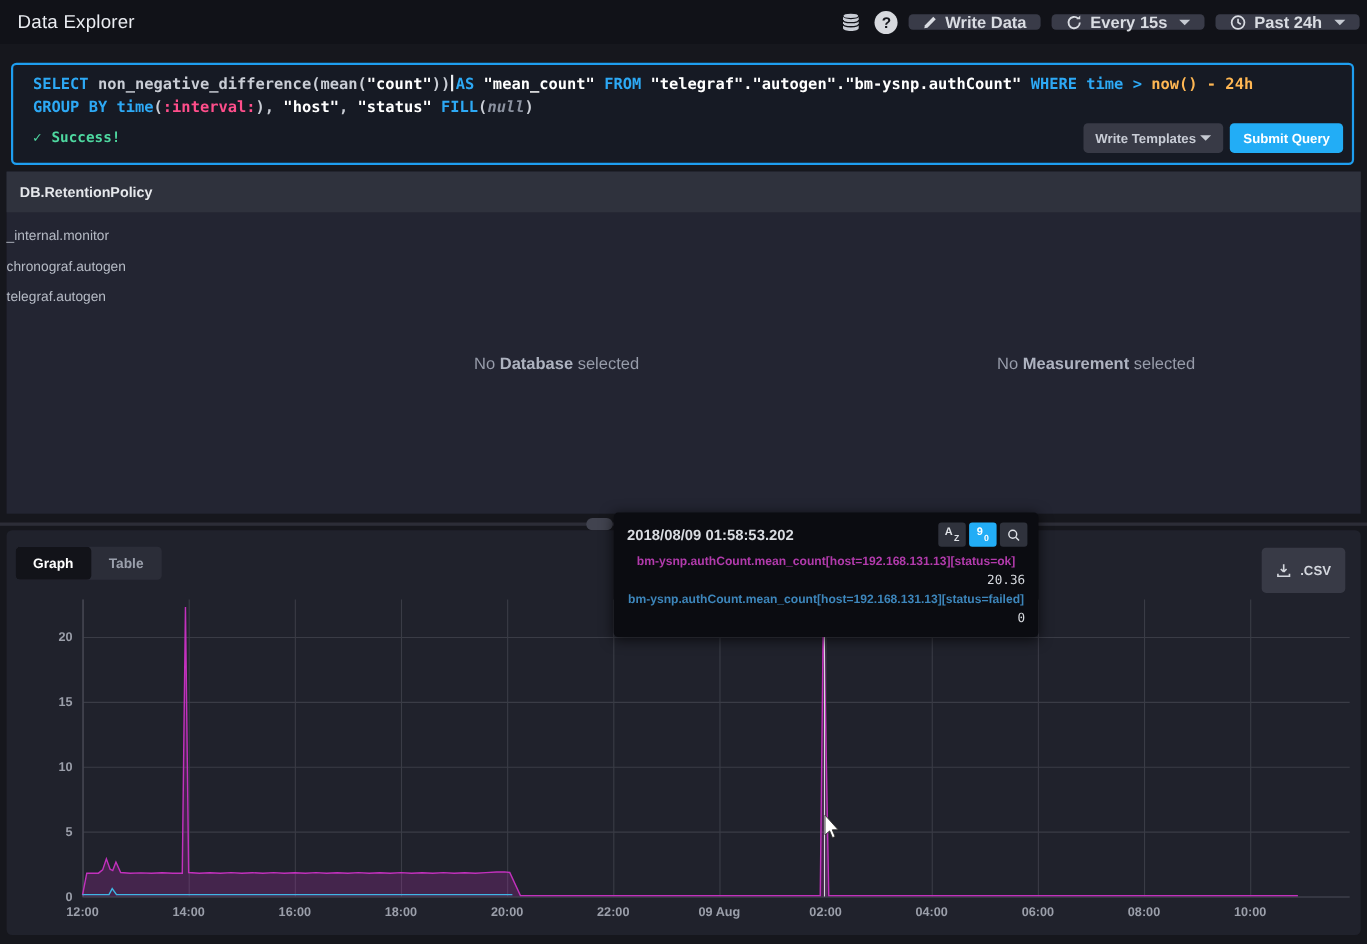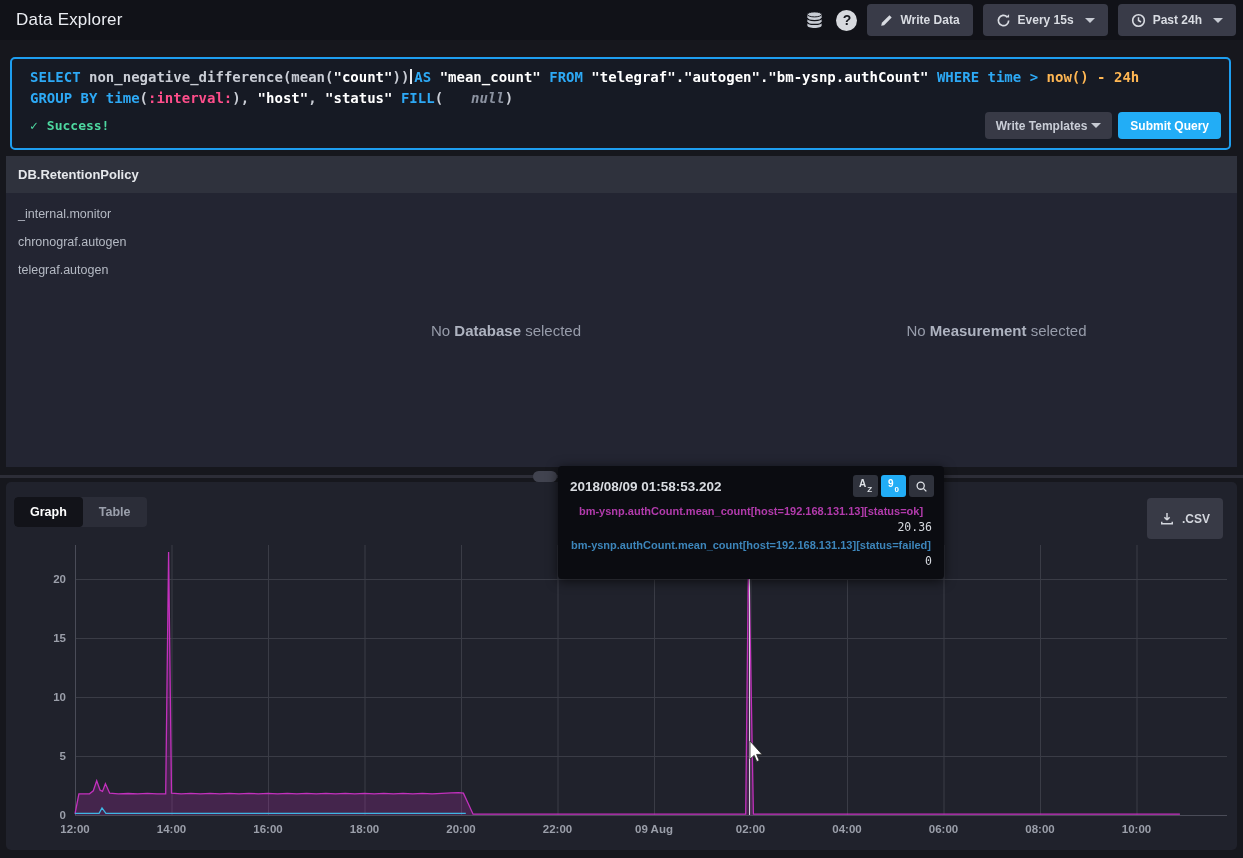--- a/index.html
+++ b/index.html
@@ -11,53 +11,53 @@
     -webkit-font-smoothing:antialiased;
   }
   
   .topnav { position:absolute; left:0; top:0; width:1243px; height:40px; background:#111218;
             display:flex; align-items:center; padding:0 7px 0 16px; }
   .page-title { font-size:17px; color:#ebedf2; font-weight:500; letter-spacing:.2px; }
   .nav-right { margin-left:auto; display:flex; align-items:center; gap:10px; }
   .nav-icon { width:24px; height:24px; display:flex; align-items:center; justify-content:center; cursor:pointer; }
   .help-circle { width:21px; height:21px; border-radius:50%; background:#d7d9de; color:#15161c;
                  font-weight:700; font-size:14px; display:flex; align-items:center; justify-content:center; }
-  .btn { height:32px; background:#393b48; border-radius:4px; display:flex; align-items:center; gap:7px;
-         padding:0 13px; color:#d9dce2; font-size:12px; font-weight:700; cursor:pointer; white-space:nowrap; }
+  .btn { height:14px; background:#393b48; border-radius:4px; display:flex; align-items:center; gap:7px;
+         padding:0 13px; color:#d9dce2; font-size:15px; font-weight:700; cursor:pointer; white-space:nowrap; }
   .caret { width:0; height:0; border-left:5px solid transparent; border-right:5px solid transparent;
            border-top:5px solid #c6cad2; margin-left:4px; }
   
   .query-panel { position:absolute; left:10px; top:57px; width:1221px; height:93px;
                  background:#161a24; border:2px solid #1e9ef0; border-radius:5px; }
   .code { padding:8px 0 0 18px; font-family:"DejaVu Sans Mono", monospace; font-size:14px;
           font-weight:700; line-height:21px; white-space:pre; cursor:text; }
   .tk-kw   { color:#2da9f5; }
   .tk-fn   { color:#c9cdd5; }
   .tk-str  { color:#ffffff; }
   .tk-tmp  { color:#ff4e8b; }
   .tk-num  { color:#ffb753; }
-  .tk-null { color:#8b92a0; font-style:italic;margin-left:28px; }
+  .tk-null { color:#8b92a0; font-style:italic; }
   .cur { display:inline-block; width:2px; height:15px; background:#e8eaee; vertical-align:-2px; margin:0 2px 0 1px; }
   .query-footer { position:absolute; left:0; right:0; bottom:0; height:37px;
                   display:flex; align-items:center; padding:0 8px 8px 18px; }
   .success { color:#4ed8a0; font-family:"DejaVu Sans Mono", monospace; font-size:13px; font-weight:700;
              display:flex; align-items:center; gap:9px; }
   .footer-right { margin-left:auto; display:flex; gap:6px; align-items:center; }
   .dropdown-btn { height:27px; background:#383a46; border-radius:4px; padding:0 11px; color:#c9cdd6;
                   font-size:12px; font-weight:700; display:flex; align-items:center; cursor:pointer; }
   .submit-btn { height:27px; background:#22adf6; border-radius:4px; padding:0 12px; color:#fff;
                 font-size:12px; font-weight:700; display:flex; align-items:center; cursor:pointer; }
   
   .explorer { position:absolute; left:6px; top:156px; width:1231px; height:311px; background:#232532; }
   .explorer-header { height:37px; background:#2f323d; display:flex; align-items:center;
                      font-size:13px; font-weight:700; color:#e6e8ec; }
   .eh-c1 { width:250px; padding-left:12px; } .eh-c2 { width:500px; padding-left:12px; } .eh-c3 { flex:1; padding-left:12px; }
   .explorer-body { position:absolute; left:0; right:0; top:37px; bottom:0; display:flex; }
   .col-db { width:250px; padding-top:7px; }
-  .db-item { height:28px; line-height:28px; padding-left:12px; color:#b5bac4; font-size:12.5px; cursor:pointer; }
+  .db-item { height:28px; line-height:28px; padding-left:0; color:#b5bac4; font-size:12.5px; cursor:pointer; }
   .col-empty { display:flex; align-items:center; justify-content:center; }
   .col-meas { width:500px; } .col-fields { flex:1; }
   .empty-msg { color:#979caa; font-size:15px; }
   .empty-msg b { color:#aeb3c0; font-weight:700; }
   
   .divider-line { position:absolute; left:0; top:475px; width:1243px; height:3px; background:#2c2d37; }
   .divider-knob { position:absolute; left:533px; top:471px; width:24px; height:11px; border-radius:6px;
                   background:#41434f; cursor:row-resize; }
   
   .graph-panel { position:absolute; left:6px; top:482px; width:1231px; height:368px;

